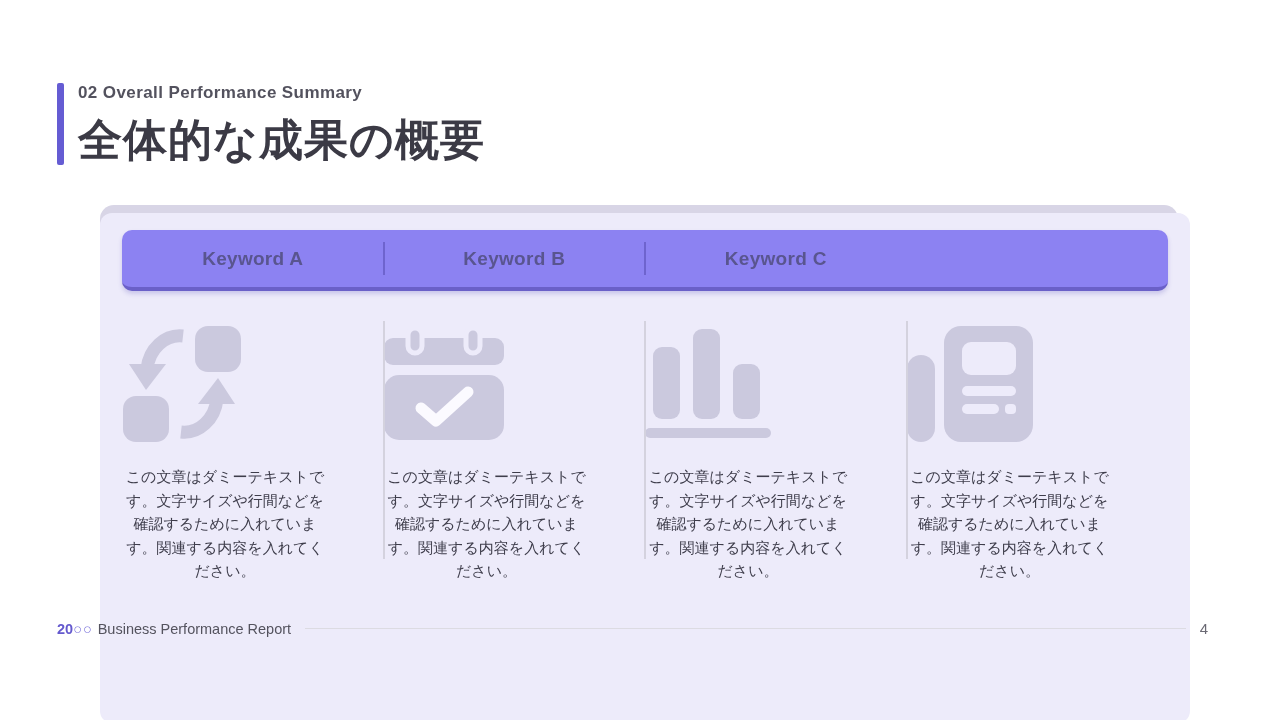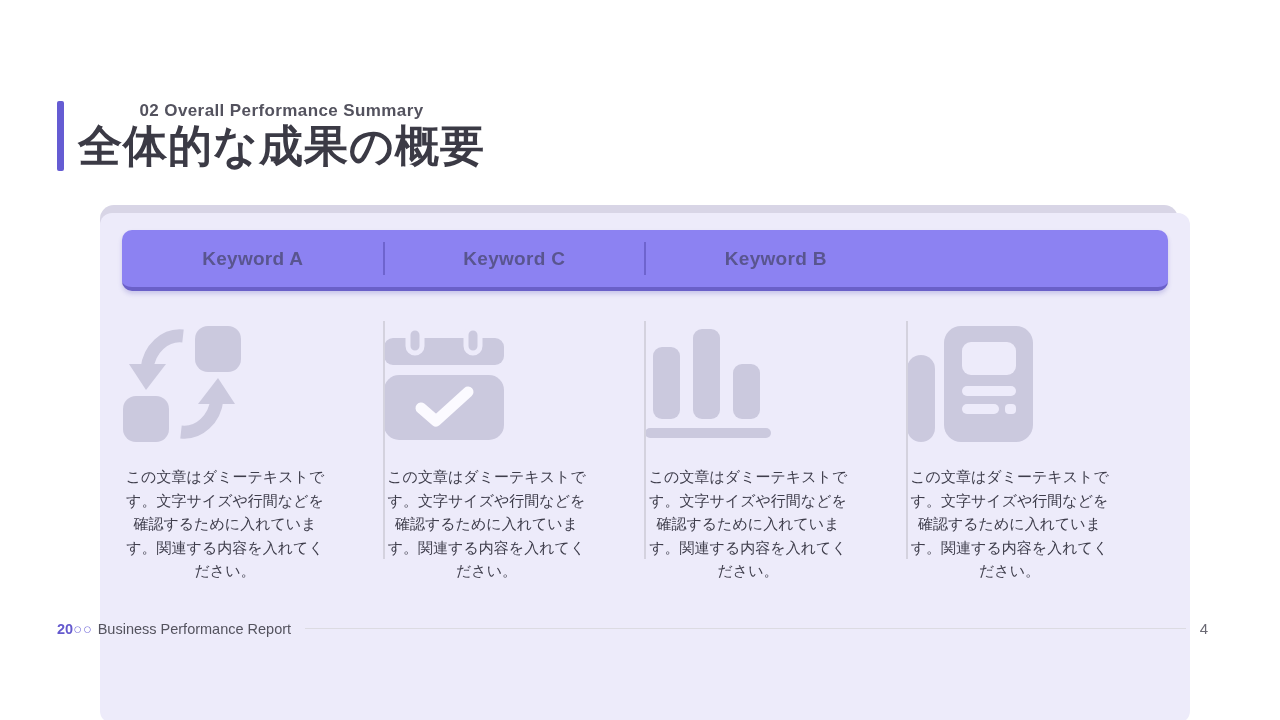--- a/index.html
+++ b/index.html
@@ -2,24 +2,24 @@
 <html><head>
 <meta charset="utf-8">
 <style>
   html,body { margin:0; padding:0; background:#ffffff; }
   .slide {
     position:relative; width:1280px; height:720px; background:#ffffff;
     font-family:"Liberation Sans", sans-serif; overflow:hidden;
   }
 
   
-  .header { position:absolute; left:57px; top:101px; display:flex;text-align:center; }
+  .header { position:absolute; left:57px; top:83px; display:flex; }
   .accent-bar { width:7px; background:#655CD3; border-radius:2px; margin-right:14px; align-self:stretch; }
   .section-label { font-size:17px; font-weight:600; color:#53525E; letter-spacing:.4px; line-height:20px; }
-  .page-title { margin:0 0 0; font-size:44px; font-weight:800; color:#3B3A45; letter-spacing:1px; line-height:50px; }
+  .page-title { margin:12px 0 0; font-size:44px; font-weight:800; color:#3B3A45; letter-spacing:1px; line-height:50px; }
 
   
   .card { position:absolute; left:100px; top:205px; width:1078px; height:406px;
           background:#D8D5E6; border-radius:14px; }
   .card-inner { position:absolute; left:0; top:8px; width:1078px; height:510px;
           background:#EDEBFA; border-radius:12px;padding-left:12px; }
 
   .keyword-bar {
     position:absolute; left:22px; right:22px; top:17px; height:57px;
     background:#8C82F2; border-radius:10px; border-bottom:4px solid #6A60C8;
@@ -62,22 +62,22 @@
       <div class="section-label">02 Overall Performance Summary</div>
       <h1 class="page-title">全体的な成果の概要</h1>
     </div>
   </div>
 
   <section class="card">
     <div class="card-inner">
 
       <div class="keyword-bar">
         <div class="kw">Keyword A</div>
+        <div class="kw">Keyword B</div>
         <div class="kw">Keyword C</div>
-        <div class="kw">Keyword B</div>
       </div>
 
       <div class="columns">
 
         <div class="col">
           <div class="icon-wrap">
             <svg width="120" height="116" viewBox="0 0 120 116" class="ico">
               <rect x="73" y="0" width="46" height="46" rx="13"></rect>
               <rect x="1" y="70" width="46" height="46" rx="13"></rect>
               <g>

